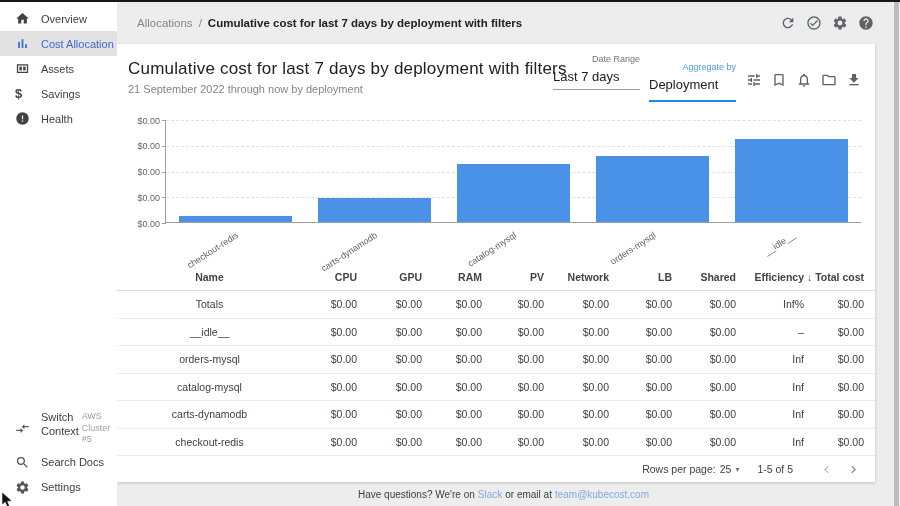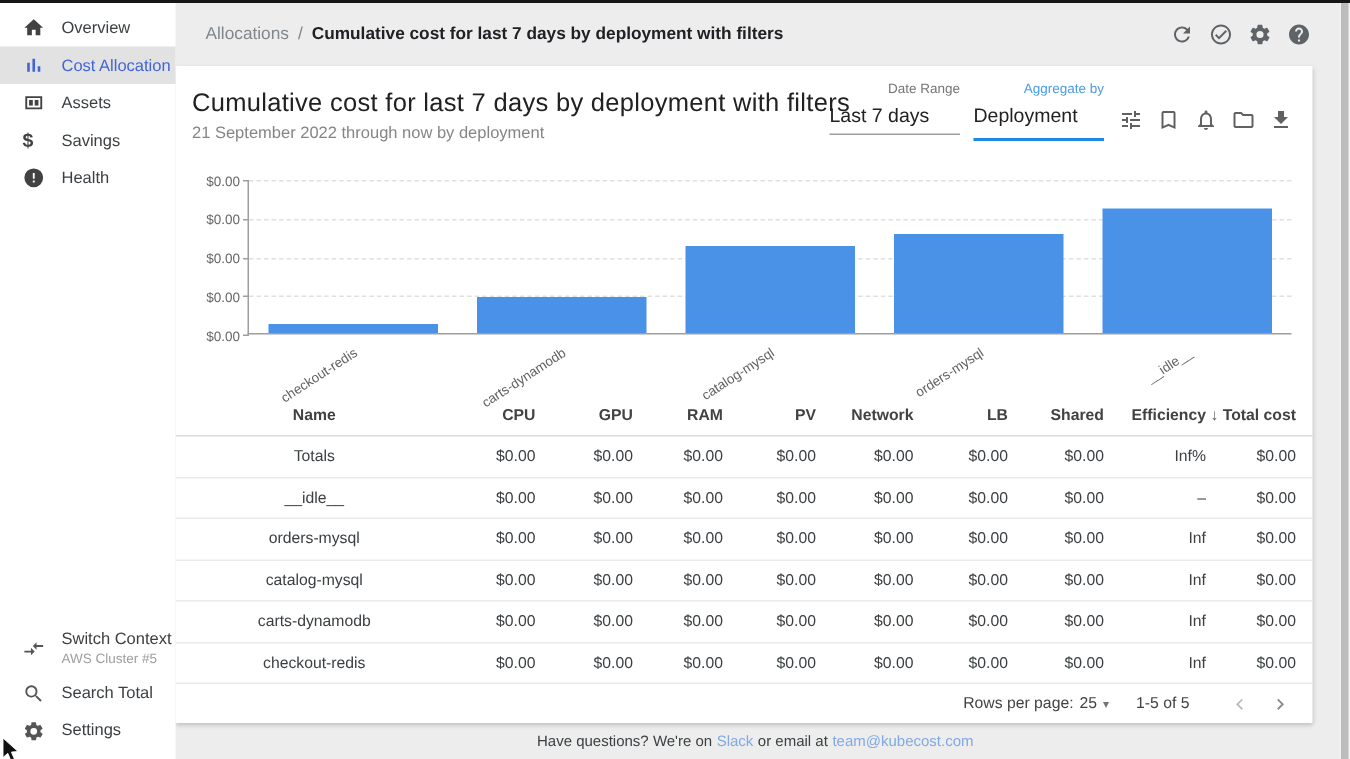--- a/index.html
+++ b/index.html
@@ -14,41 +14,41 @@
   .sidebar { position:absolute; left:0; top:2px; width:117px; height:504px; background:#fff; z-index:5; }
   .nav { padding-top:4px; }
   .nav-item { display:flex; align-items:center; gap:11px; height:25px; padding-left:15px; font-size:11px; color:#3c4043; cursor:pointer; }
   .nav-item svg { width:15px; height:15px; fill:#424242; flex:none; }
   .nav-item.active { background:#e2e2e2; color:#4265d6; }
   .nav-item.active svg { fill:#4265d6; }
   .dollar-glyph { width:15px; text-align:center; font-size:13px; font-weight:bold; color:#424242; flex:none; }
   .sidebar-footer { position:absolute; left:0; bottom:6px; width:100%; }
   .footer-item { display:flex; align-items:center; gap:11px; padding:5px 0 5px 15px; font-size:11px; color:#3c4043; cursor:pointer; }
   .footer-item svg { width:15px; height:15px; fill:#555; flex:none; }
-  .footer-item .texts { display:flex; flex-direction:column; line-height:1.25; }
+  .footer-item .texts { display:flex; flex-direction:row; line-height:1.25; }
   .footer-item .sub { font-size:9px; color:#9e9e9e; }
 
   
   .topbar { position:absolute; left:117px; top:2px; width:783px; height:42px; display:flex; align-items:center; justify-content:space-between; padding:0 26px 0 20px; }
   .breadcrumb { font-size:11.5px; color:#80868b; display:flex; gap:6px; align-items:center; }
   .breadcrumb .page { color:#202124; font-weight:bold; }
   .topbar-icons { display:flex; gap:10px; align-items:center; }
   .icon-btn { background:none; border:none; padding:0; cursor:pointer; display:flex; align-items:center; }
   .icon-btn svg { width:16px; height:16px; fill:#5f6368; }
 
   
   .card { position:absolute; left:117px; top:44px; width:758px; height:438px; background:#fff; box-shadow:0 1px 3px rgba(0,0,0,0.2); }
   .titles { position:absolute; left:11px; top:15px; }
   .titles h1 { font-size:17px; font-weight:500; color:#212121; letter-spacing:.2px; }
   .subtitle { margin-top:4px; font-size:11px; color:#858585; }
   .controls { position:absolute; top:10px; right:13px; display:flex; align-items:flex-start; }
   .field { width:87px; margin-right:9px; cursor:pointer; }
   .field label { display:block; font-size:9px; color:#757575; margin-bottom:5px; cursor:pointer;text-align:right; }
   .field .value { font-size:13px; color:#212121; padding-bottom:5px; border-bottom:1px solid #9e9e9e; }
-  .field.aggregate label { color:#4a9ce8; }
+  .field.aggregate label { color:#4a9ce8;margin-top:8px; }
   .field.aggregate .value { border-bottom:2px solid #1e88e5; padding-bottom:8px; }
   .toolbar { display:flex; gap:9px; margin-top:18px; margin-left:1px; }
   .toolbar .icon-btn svg { fill:#616161; }
 
   
   .chart { position:absolute; top:76px; left:13px; width:731px; height:132px; display:flex; }
   .yticks { position:relative; width:35px; height:103px; flex:none; }
   .ytick { position:absolute; right:5px; font-size:9px; color:#666; white-space:nowrap; }
   .plot-wrap { position:relative; flex:1; }
   .plot { position:absolute; top:0; left:0; right:0; height:103px; border-left:1px solid #9e9e9e; border-bottom:1px solid #9e9e9e; }
@@ -156,21 +156,21 @@
             <span class="sub">AWS Cluster #5</span>
           </div>
         </div>
         <div class="footer-item">
           <span style="display: flex;">
             <svg viewBox="0 0 24 24" width="15" height="15" fill="currentColor">
               <path fill-rule="evenodd" d="M15.5 14h-.79l-.28-.27A6.47 6.47 0 0 0 16 9.5 6.5 6.5 0 1 0 9.5 16c1.61 0 3.09-.59 4.23-1.57l.27.28v.79l5 4.99L20.49 19l-4.99-5zm-6 0C7.01 14 5 11.99 5 9.5S7.01 5 9.5 5 14 7.01 14 9.5 11.99 14 9.5 14z"></path>
             </svg>
           </span>
           <div class="texts">
-            <span>Search Total</span>
+            <span>Search Docs</span>
           </div>
         </div>
         <div class="footer-item">
           <span style="display: flex;">
             <svg viewBox="0 0 24 24" width="15" height="15" fill="currentColor">
               <path fill-rule="evenodd" d="M19.14 12.94c.04-.3.06-.61.06-.94s-.02-.64-.07-.94l2.03-1.58a.5.5 0 0 0 .12-.64l-1.92-3.32a.5.5 0 0 0-.61-.22l-2.39.96a7.07 7.07 0 0 0-1.62-.94l-.36-2.54a.5.5 0 0 0-.5-.42h-3.84a.5.5 0 0 0-.5.42l-.36 2.54c-.59.24-1.13.56-1.62.94l-2.39-.96a.5.5 0 0 0-.61.22L2.64 8.87a.5.5 0 0 0 .12.64l2.03 1.58c-.05.3-.07.63-.07.94s.02.64.07.94l-2.03 1.58a.5.5 0 0 0-.12.64l1.92 3.32c.14.24.42.34.67.22l2.39-.96c.5.38 1.03.7 1.62.94l.36 2.54c.05.24.25.42.5.42h3.84c.25 0 .46-.18.5-.42l.36-2.54c.59-.24 1.13-.56 1.62-.94l2.39.96c.25.12.53.02.67-.22l1.92-3.32a.5.5 0 0 0-.12-.64l-2.03-1.58zM12 15.6A3.6 3.6 0 1 1 15.6 12 3.6 3.6 0 0 1 12 15.6z"></path>
             </svg>
           </span>
           <div class="texts">
             <span>Settings</span>

